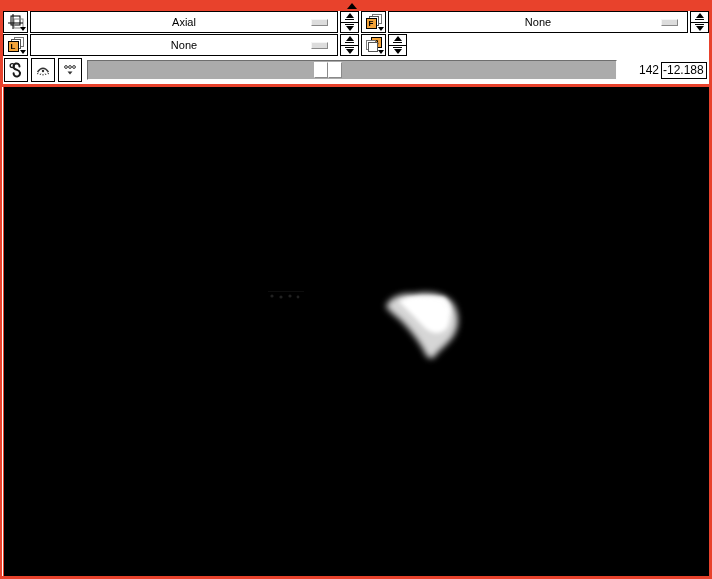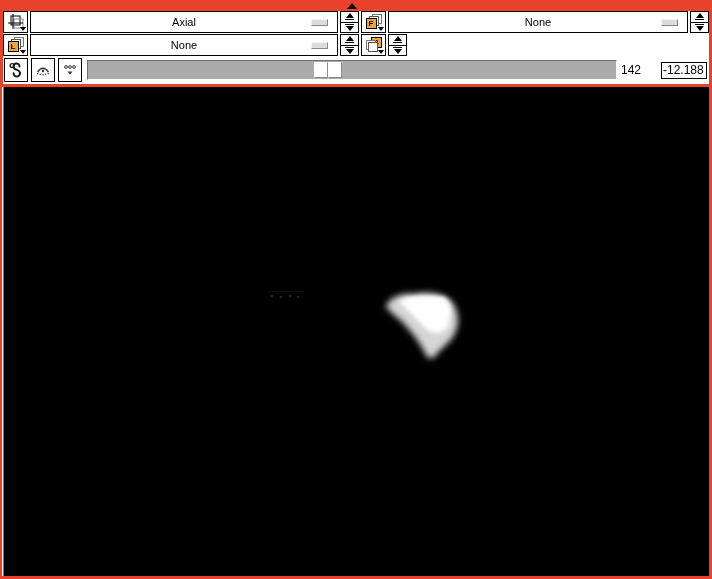--- a/index.html
+++ b/index.html
@@ -82,21 +82,21 @@
     border-bottom:1px solid #fdfdfd;border-right:1px solid #fdfdfd;box-sizing:border-box;
   }
   .slider-thumb{
     position:absolute;left:226px;top:1px;width:28px;height:16px;display:flex;
   }
   .thumb-half{
     flex:1;background:#fff;border:1px solid #8a8a8a;box-sizing:border-box;
     border-top-color:#fff;border-left-color:#fff;
   }
   .num-plain{
-    width:38px;flex:none;font-size:12px;color:#000;text-align:left;background:#fff;
+    width:38px;flex:none;font-size:12px;color:#000;text-align:right;background:#fff;
   }
   .num-box{
     width:46px;height:17px;flex:none;box-sizing:border-box;margin:0 2px 0 2px;
     border:1px solid #000;background:#fff;font-size:12px;color:#000;
     font-family:"Liberation Sans","DejaVu Sans",sans-serif;
     text-align:left;padding:0 1px;outline:none;
   }
   
   .canvas-hairline{position:absolute;left:2px;top:87px;bottom:3px;width:1px;background:#fff;}
   .canvas{

